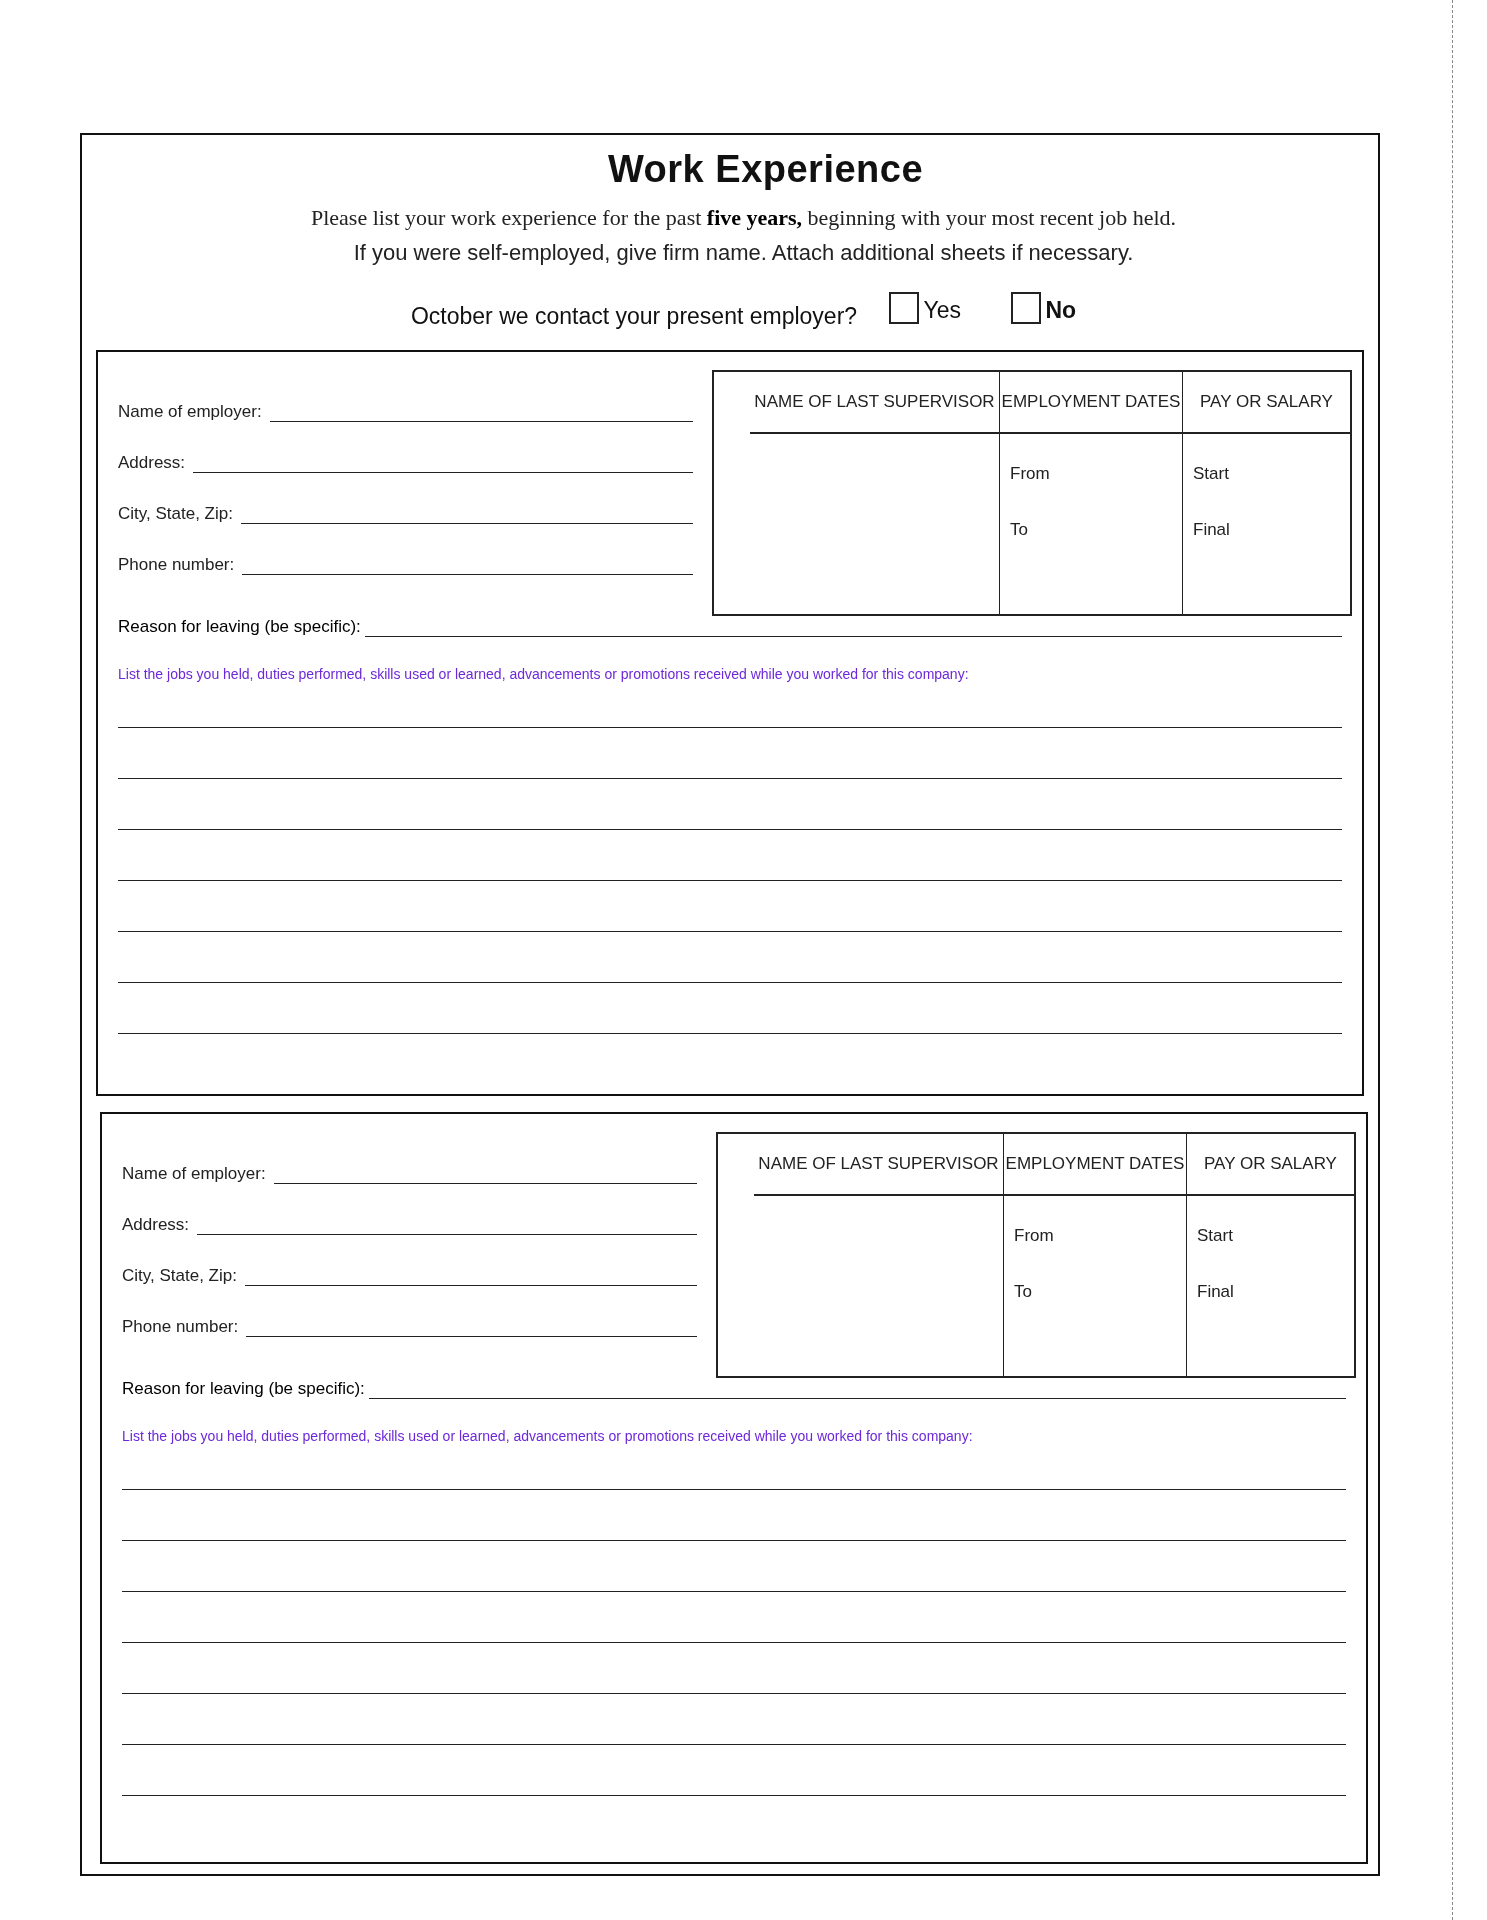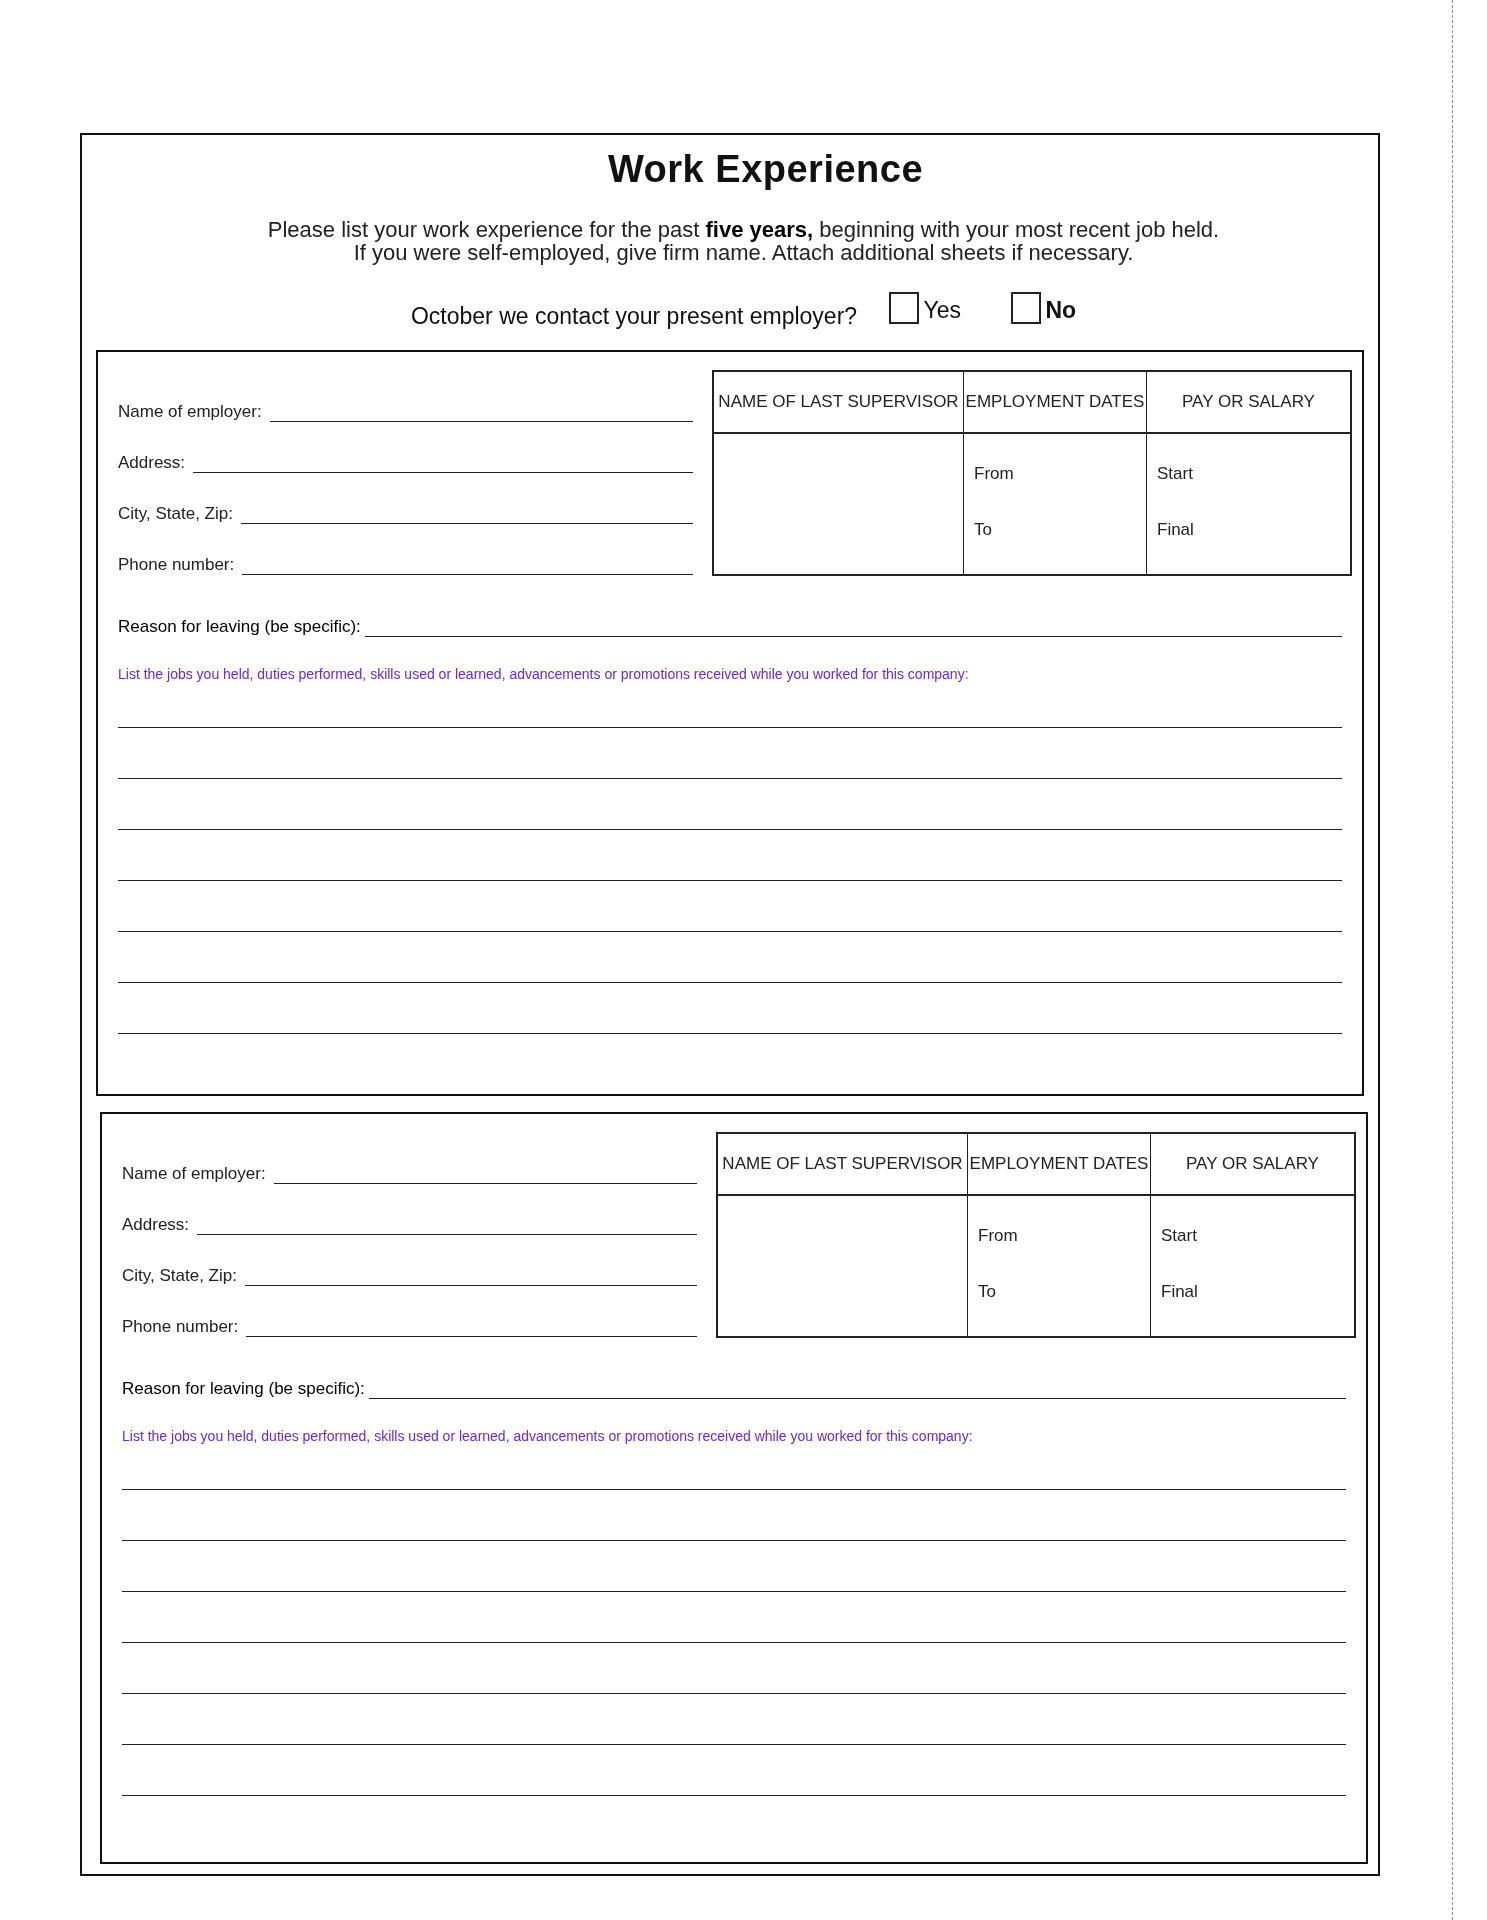--- a/index.html
+++ b/index.html
@@ -14,44 +14,44 @@
   .intro { position:absolute; left:0; right:0; text-align:center; font-size:22px; color:#222; }
   .intro b { font-weight:bold; color:#000; }
   .contact { position:absolute; left:0; right:0; top:292px; text-align:center; font-size:23px; }
   .cb { display:inline-block; width:30px; height:32px; border:2px solid #222; vertical-align:middle;
         margin:0 4px 0 20px; box-sizing:border-box; cursor:pointer; }
   .opt { display:inline-flex; align-items:flex-end; margin-left:6px; }
   .section { position:absolute; left:96px; width:1268px; border:2px solid #111; box-sizing:border-box; }
   .field { position:absolute; left:20px; width:575px; display:flex; align-items:flex-end;
            font-size:17px; color:#222; }
   .field .line { flex:1; border-bottom:1.5px solid #222; margin-left:8px; height:1px; }
-  .tbl { position:absolute; left:614px; top:18px; width:640px; height:206px;
+  .tbl { position:absolute; left:614px; top:18px; width:640px; height:246px;
          border:2px solid #222; box-sizing:border-box; display:grid;
-         grid-template-columns:250px 183px 1fr; grid-template-rows:62px 1fr; }
+         grid-template-columns:250px 183px 1fr; grid-template-rows:62px 1fr;padding-left:36px; }
   .th { border-bottom:2px solid #222; display:flex; align-items:center; justify-content:center;
         text-align:center; font-size:17px; line-height:20px; color:#222; }
   .td { position:relative; font-size:17px; color:#222; }
   .c1 { border-right:1.5px solid #222; }
   .c2 { border-right:1.5px solid #222; }
   .td span { position:absolute; left:10px; }
   .reason { position:absolute; left:20px; right:20px; display:flex; align-items:flex-end;
             font-size:17px; color:#000000; }
   .reason .line { flex:1; border-bottom:1.5px solid #222; margin-left:4px; }
   .duties { position:absolute; left:20px; right:20px; font-size:14px; color:#6d28d9; }
   .rule { position:absolute; left:20px; right:20px; border-bottom:1.5px solid #222; }
 </style>
 </head>
 <body>
 
 <div class="edge-line"></div>
 <div class="outer"></div>
 
 <div class="title">Work Experience</div>
 
-<div class="intro" style="top:217px;">
+<div class="intro" style="top:205px;font-family:Liberation Serif, serif;">
   <span>Please list your work experience for the past </span><b>five years,</b><span> beginning with your most recent job held.</span>
 </div>
 <div class="intro" style="top:240px;">If you were self-employed, give firm name. Attach additional sheets if necessary.</div>
 
 <div class="contact">
   <span>October we contact your present employer?</span>
   <span class="opt">
     <span class="cb"></span>
     <span>Yes</span>
   </span>

